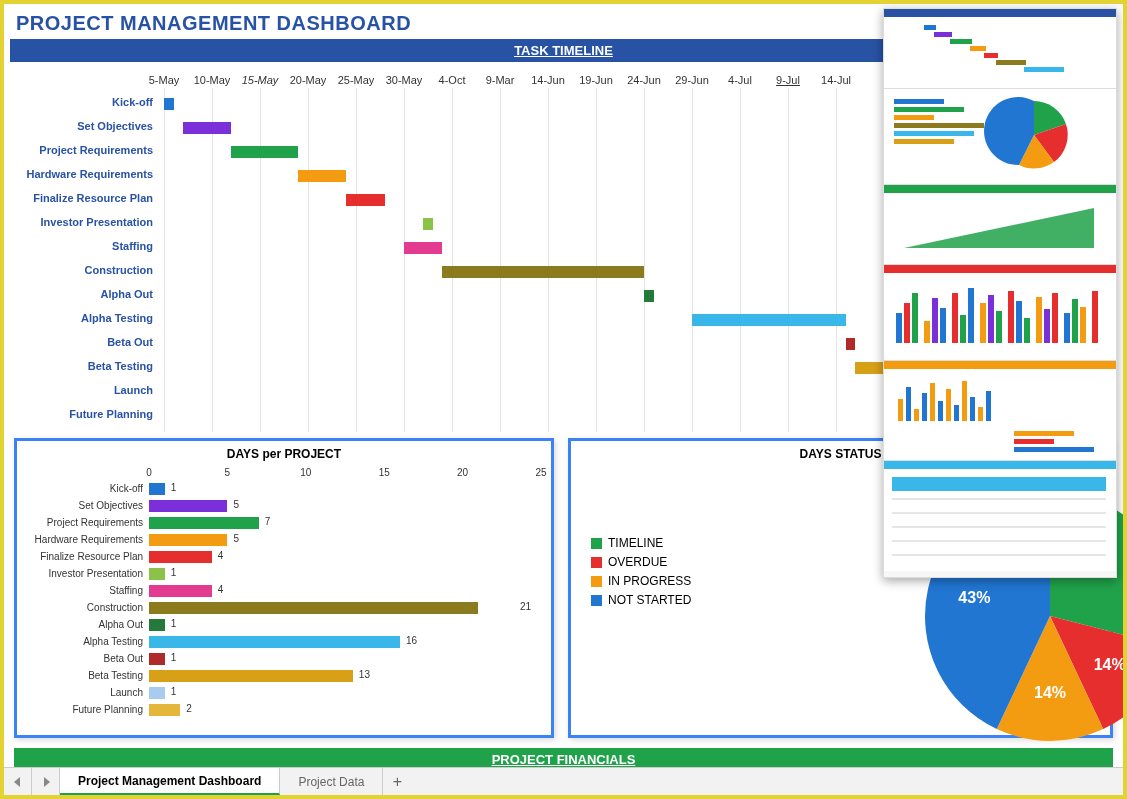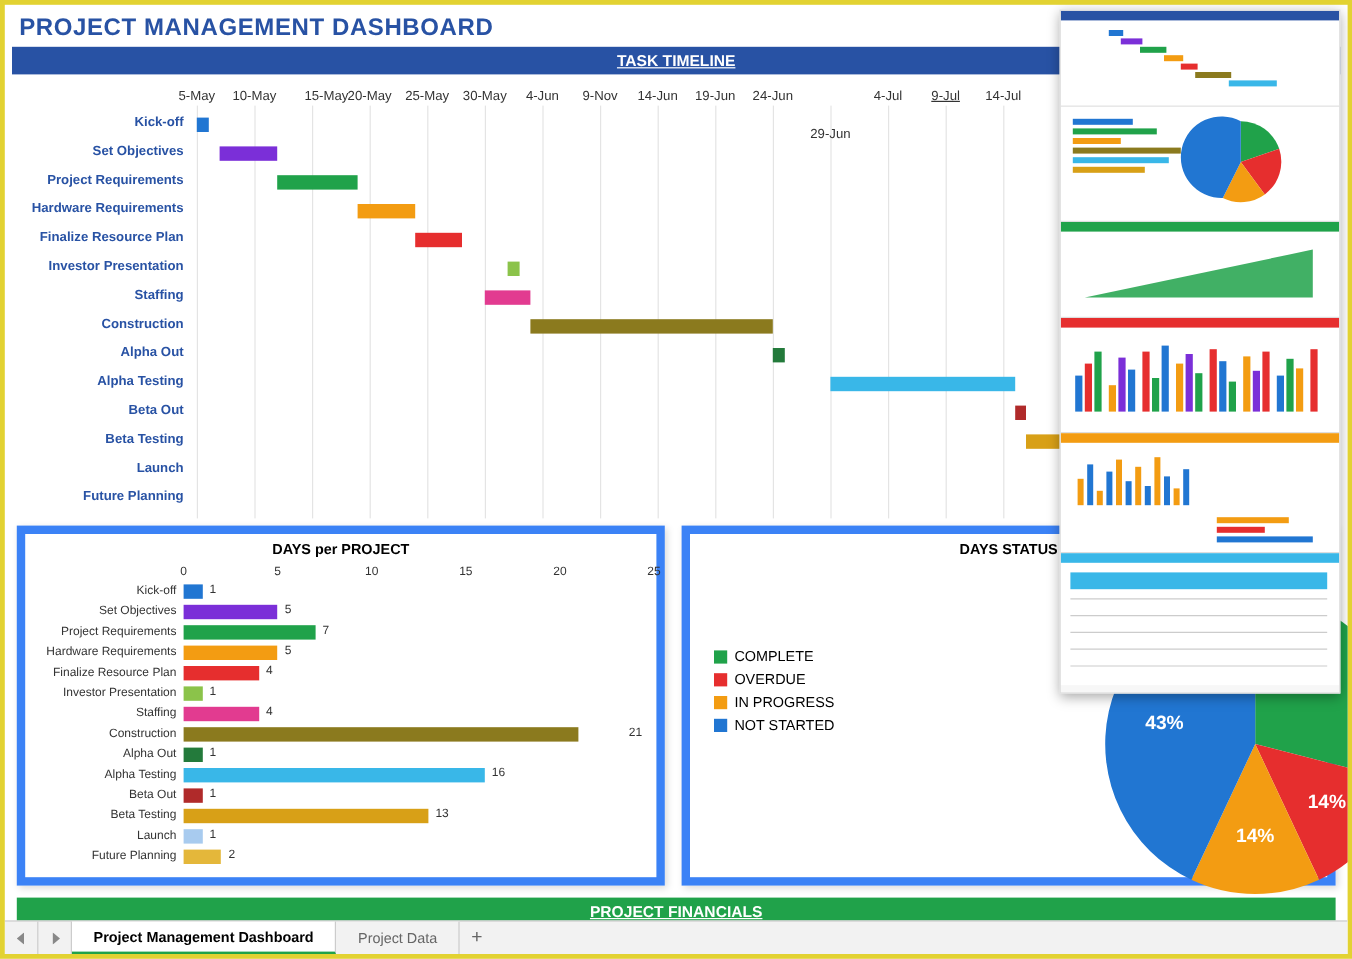--- a/index.html
+++ b/index.html
@@ -7,21 +7,21 @@
   body { width:1127px; height:799px; font-family: Arial, Helvetica, sans-serif; background:#fff; position:relative; overflow:hidden; border:4px solid #E2D232; }
   .title-bar { color:#2852A4; font-weight:bold; font-size:20px; padding:8px 12px 4px 12px; letter-spacing:.5px; }
   .section-banner { background:#2852A4; color:#fff; text-align:center; font-weight:bold; font-size:13px; padding:4px 0; margin:0 6px;text-decoration:underline; }
   .section-banner.green { background:#20A24A; }
   .gantt-wrap { position:relative; margin:8px 10px 0 10px; height:362px; }
   .gantt-axis-label { position:absolute; top:4px; font-size:11px; color:#333; transform:translateX(-50%); }
   .gantt-grid-line { position:absolute; top:18px; bottom:0; width:1px; background:#e4e4e4; }
   .gantt-row-label { position:absolute; left:0; width:145px; text-align:right; font-size:11px; font-weight:bold; color:#2852A4; padding-right:6px; }
   .gantt-bar { position:absolute; height:12px; }
   .charts-row { display:flex; margin:6px 10px 0 10px; gap:14px; }
-  .panel { flex:1; background:#fff; border:7px solid #3b82f6; box-shadow:2px 2px 6px rgba(0,0,0,.15); position:relative; }
+  .panel { flex:1; background:#fff; border:3px solid #3b82f6; box-shadow:2px 2px 6px rgba(0,0,0,.15); position:relative; }
   .panel.left { flex:0 0 540px; height:300px; }
   .panel.right { height:300px; }
   .bar-title,.pie-title { text-align:center; font-weight:bold; font-size:12px; padding:6px 0; }
   .hbar-row { display:flex; align-items:center; height:15px; margin-bottom:2px; }
   .hbar-label { width:128px; text-align:right; font-size:10px; color:#333; padding-right:6px; }
   .hbar-track { flex:1; position:relative; }
   .hbar { height:12px; }
   .hbar-val { position:absolute; font-size:10px; color:#333; top:-1px; }
   .hbar-axis-tick { position:absolute; font-size:10px; color:#333; top:0; transform:translateX(-50%); }
   .pie-legend { position:absolute; left:20px; top:90px; font-size:12px; }
@@ -43,39 +43,39 @@
 
 <div class="title-bar">PROJECT MANAGEMENT DASHBOARD</div>
 <div class="section-banner">TASK TIMELINE</div>
 
 <div class="gantt-wrap" id="gantt">
     <div class="gantt-grid-line" style="left: 150px;"></div>
     <div class="gantt-axis-label" style="left: 150px;">5-May</div>
     <div class="gantt-grid-line" style="left: 198px;"></div>
     <div class="gantt-axis-label" style="left: 198px;">10-May</div>
     <div class="gantt-grid-line" style="left: 246px;"></div>
-    <div class="gantt-axis-label" style="left: 258px;">15-May</div>
+    <div class="gantt-axis-label" style="left: 246px; font-style: italic;">15-May</div>
     <div class="gantt-grid-line" style="left: 294px;"></div>
     <div class="gantt-axis-label" style="left: 294px;">20-May</div>
     <div class="gantt-grid-line" style="left: 342px;"></div>
     <div class="gantt-axis-label" style="left: 342px;">25-May</div>
     <div class="gantt-grid-line" style="left: 390px;"></div>
     <div class="gantt-axis-label" style="left: 390px;">30-May</div>
     <div class="gantt-grid-line" style="left: 438px;"></div>
-    <div class="gantt-axis-label" style="left: 438px;">4-Jun</div>
+    <div class="gantt-axis-label" style="left: 438px;">4-Oct</div>
     <div class="gantt-grid-line" style="left: 486px;"></div>
-    <div class="gantt-axis-label" style="left: 486px;">9-Nov</div>
+    <div class="gantt-axis-label" style="left: 486px;">9-Mar</div>
     <div class="gantt-grid-line" style="left: 534px;"></div>
     <div class="gantt-axis-label" style="left: 534px;">14-Jun</div>
     <div class="gantt-grid-line" style="left: 582px;"></div>
     <div class="gantt-axis-label" style="left: 582px;">19-Jun</div>
     <div class="gantt-grid-line" style="left: 630px;"></div>
     <div class="gantt-axis-label" style="left: 630px;">24-Jun</div>
     <div class="gantt-grid-line" style="left: 678px;"></div>
-    <div class="gantt-axis-label" style="left: 678px; margin-top: 32px;">29-Jun</div>
+    <div class="gantt-axis-label" style="left: 678px;">29-Jun</div>
     <div class="gantt-grid-line" style="left: 726px;"></div>
     <div class="gantt-axis-label" style="left: 726px;">4-Jul</div>
     <div class="gantt-grid-line" style="left: 774px;"></div>
     <div class="gantt-axis-label" style="left: 774px; text-decoration: underline;">9-Jul</div>
     <div class="gantt-grid-line" style="left: 822px;"></div>
     <div class="gantt-axis-label" style="left: 822px;">14-Jul</div>
     <div class="gantt-row-label" style="top: 26px;">Kick-off</div>
     <div class="gantt-bar" style="top: 28px; left: 150px; width: 9.6px; background: rgb(33, 118, 210);"></div>
     <div class="gantt-row-label" style="top: 50px;">Set Objectives</div>
     <div class="gantt-bar" style="top: 52px; left: 169.2px; width: 48px; background: rgb(123, 47, 216);"></div>
@@ -215,21 +215,21 @@
             <div class="hbar-val" style="left: 37.36px;">2</div>
           </div>
         </div>
       </div>
   </div>
   <div class="panel right">
     <div class="pie-title">DAYS STATUS</div>
     <div class="pie-legend">
       <div>
           <span class="sw" id="sw-complete" style="background: rgb(32, 162, 74);"></span>
-          <span>COMPLETE</span>
+          <span>TIMELINE</span>
         </div>
       <div>
           <span class="sw" id="sw-overdue" style="background: rgb(230, 46, 46);"></span>
           <span>OVERDUE</span>
         </div>
       <div>
           <span class="sw" id="sw-inprogress" style="background: rgb(243, 156, 18);"></span>
           <span>IN PROGRESS</span>
         </div>
       <div>

